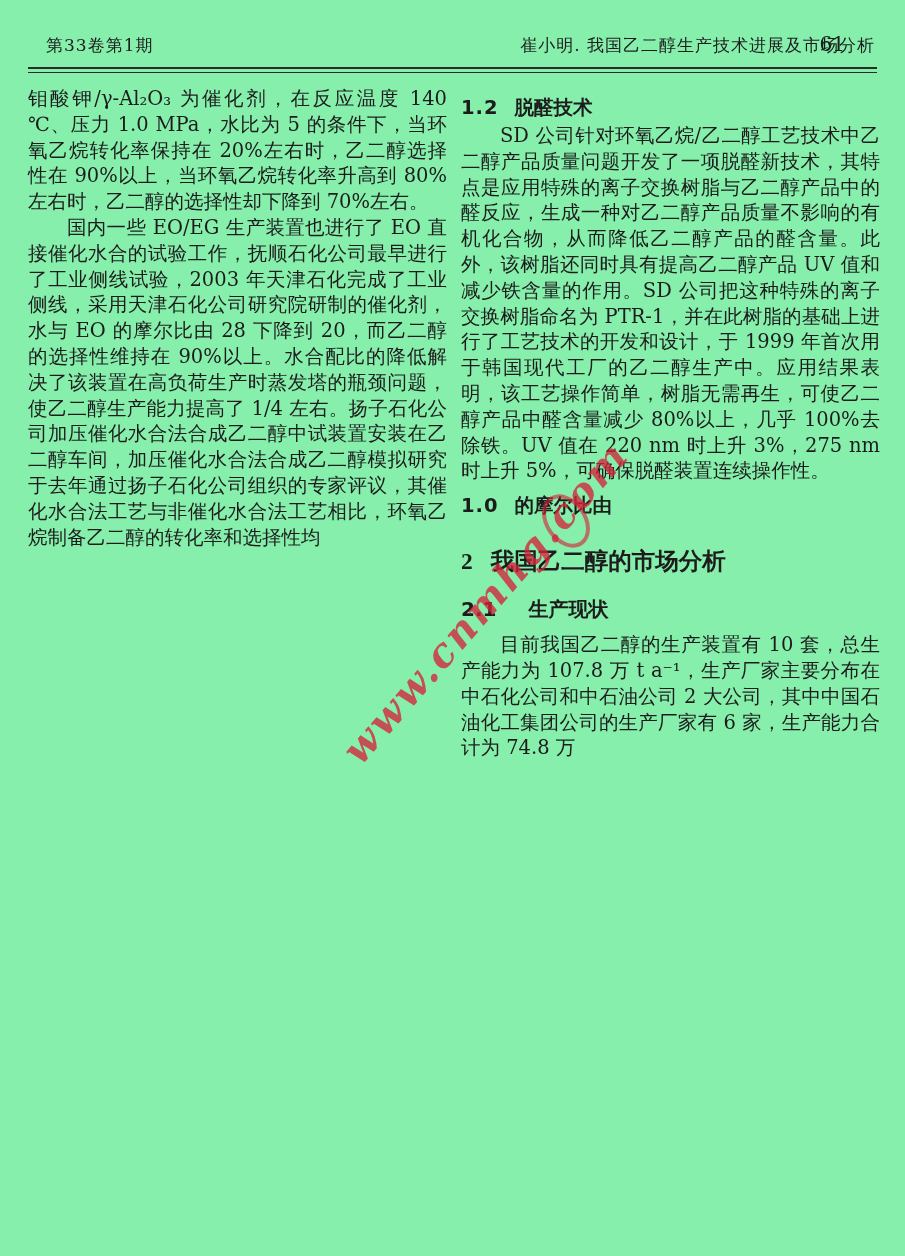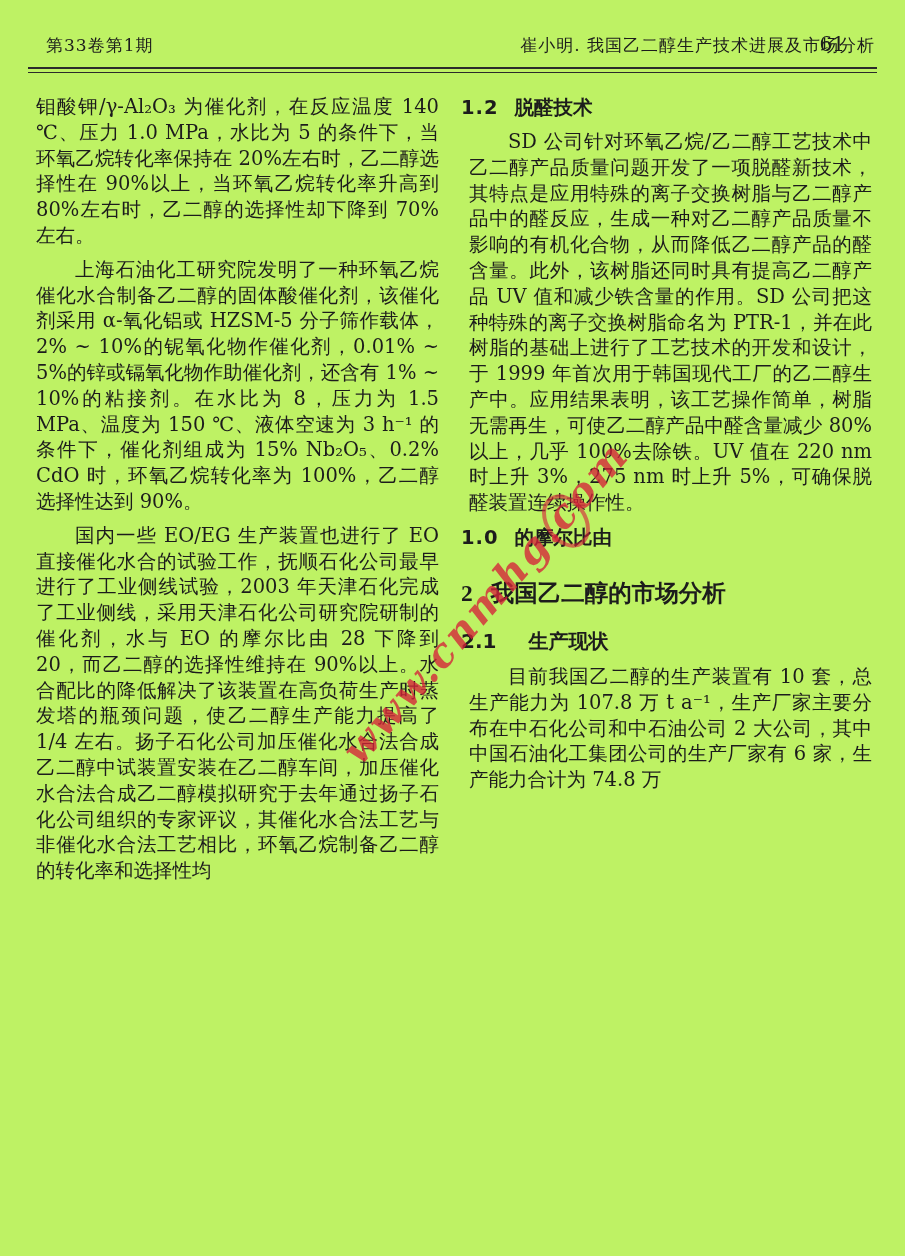--- a/index.html
+++ b/index.html
@@ -1,20 +1,20 @@
 <!DOCTYPE html>
 <html lang="zh"><head>
 <meta charset="utf-8">
 <style>
   html,body{margin:0;padding:0;background:#e8e8e8;}
   .page{
     position:relative;
     width:905px;height:1256px;
     margin:0 auto;
-    background:#bef264;
+    background:#86efac;
     overflow:hidden;
     color:#1c1c1c;
     font-family:"DejaVu Serif","Liberation Serif",serif;
   }
   
   .header{
     position:relative;
     height:26px;
     margin:34px 30px 0 30px;
     font-size:17px;
@@ -34,21 +34,21 @@
     gap:14px;
     padding:13px 25px 0 28px;
   }
   .col{
     width:420px;
     font-size:19.5px;
     line-height:25.8px;
     text-align:justify;
     text-justify:inter-character;
   }
-  .col p{margin:8px;text-indent:2em;}
+  .col p{margin:0;text-indent:2em;}
   .col p.noindent{text-indent:0;}
   .sec-heading{
     margin:9px 0 2px 0;
     font-family:"DejaVu Sans","Liberation Sans",sans-serif;
     font-weight:bold;
     font-size:19.5px;
     line-height:26px;
   }
   .sec-heading .num{margin-right:16px;letter-spacing:1px;}
   .major-heading{
@@ -102,21 +102,20 @@
     <span class="issue">第33卷第1期</span>
     <span class="running-title">崔小明. 我国乙二醇生产技术进展及市场分析</span>
     <span class="pagenum">61</span>
   </div>
   <div class="header-rule"></div>
 
   <div class="columns">
 
     <div class="col">
       <p class="noindent">钼酸钾/γ-Al₂O₃ 为催化剂，在反应温度 140 ℃、压力 1.0 MPa，水比为 5 的条件下，当环氧乙烷转化率保持在 20%左右时，乙二醇选择性在 90%以上，当环氧乙烷转化率升高到 80%左右时，乙二醇的选择性却下降到 70%左右。</p>
-      <p>上海石油化工研究院发明了一种环氧乙烷催化水合制备乙二醇的固体酸催化剂，该催化剂采用 α-氧化铝或 HZSM-5 分子筛作载体，2% ~ 10%的铌氧化物作催化剂，0.01% ~ 5%的锌或镉氧化物作助催化剂，还含有 1% ~ 10%的粘接剂。在水比为 8，压力为 1.5 MPa、温度为 150 ℃、液体空速为 3 h⁻¹ 的条件下，催化剂组成为 15% Nb₂O₅、0.2% CdO 时，环氧乙烷转化率为 100%，乙二醇选择性达到 90%。</p>
       <p>国内一些 EO/EG 生产装置也进行了 EO 直接催化水合的试验工作，抚顺石化公司最早进行了工业侧线试验，2003 年天津石化完成了工业侧线，采用天津石化公司研究院研制的催化剂，水与 EO 的摩尔比由 28 下降到 20，而乙二醇的选择性维持在 90%以上。水合配比的降低解决了该装置在高负荷生产时蒸发塔的瓶颈问题，使乙二醇生产能力提高了 1/4 左右。扬子石化公司加压催化水合法合成乙二醇中试装置安装在乙二醇车间，加压催化水合法合成乙二醇模拟研究于去年通过扬子石化公司组织的专家评议，其催化水合法工艺与非催化水合法工艺相比，环氧乙烷制备乙二醇的转化率和选择性均</p>
     </div>
 
     <div class="col">
       <div class="sec-heading">
         <span class="num">1.2</span><span>脱醛技术</span>
       </div>
       <p>SD 公司针对环氧乙烷/乙二醇工艺技术中乙二醇产品质量问题开发了一项脱醛新技术，其特点是应用特殊的离子交换树脂与乙二醇产品中的醛反应，生成一种对乙二醇产品质量不影响的有机化合物，从而降低乙二醇产品的醛含量。此外，该树脂还同时具有提高乙二醇产品 UV 值和减少铁含量的作用。SD 公司把这种特殊的离子交换树脂命名为 PTR-1，并在此树脂的基础上进行了工艺技术的开发和设计，于 1999 年首次用于韩国现代工厂的乙二醇生产中。应用结果表明，该工艺操作简单，树脂无需再生，可使乙二醇产品中醛含量减少 80%以上，几乎 100%去除铁。UV 值在 220 nm 时上升 3%，275 nm 时上升 5%，可确保脱醛装置连续操作性。</p>
       <div class="sec-heading">
         <span class="num">1.0</span><span>的摩尔比由</span>

